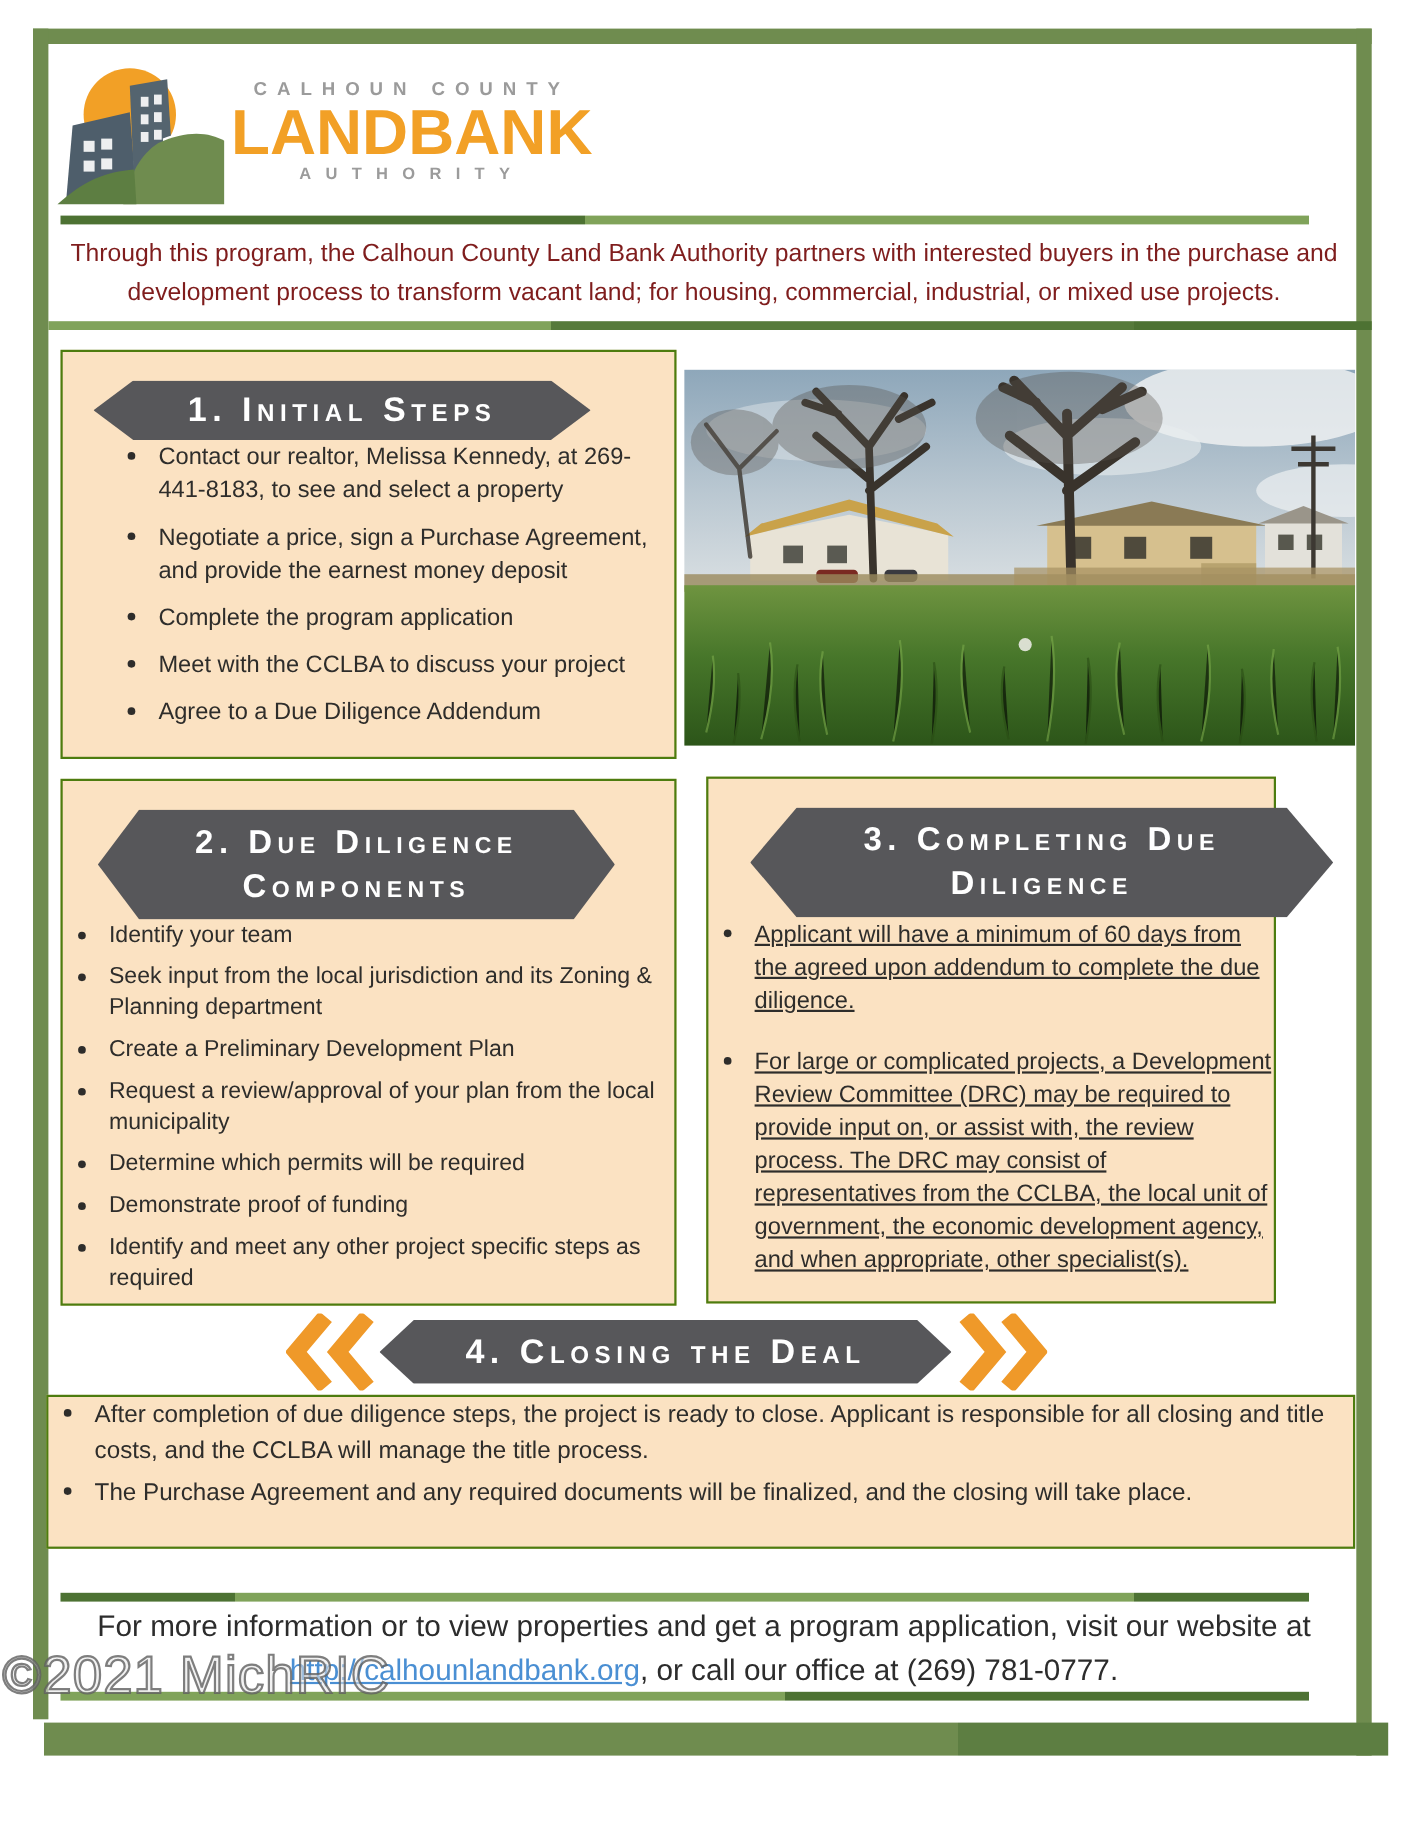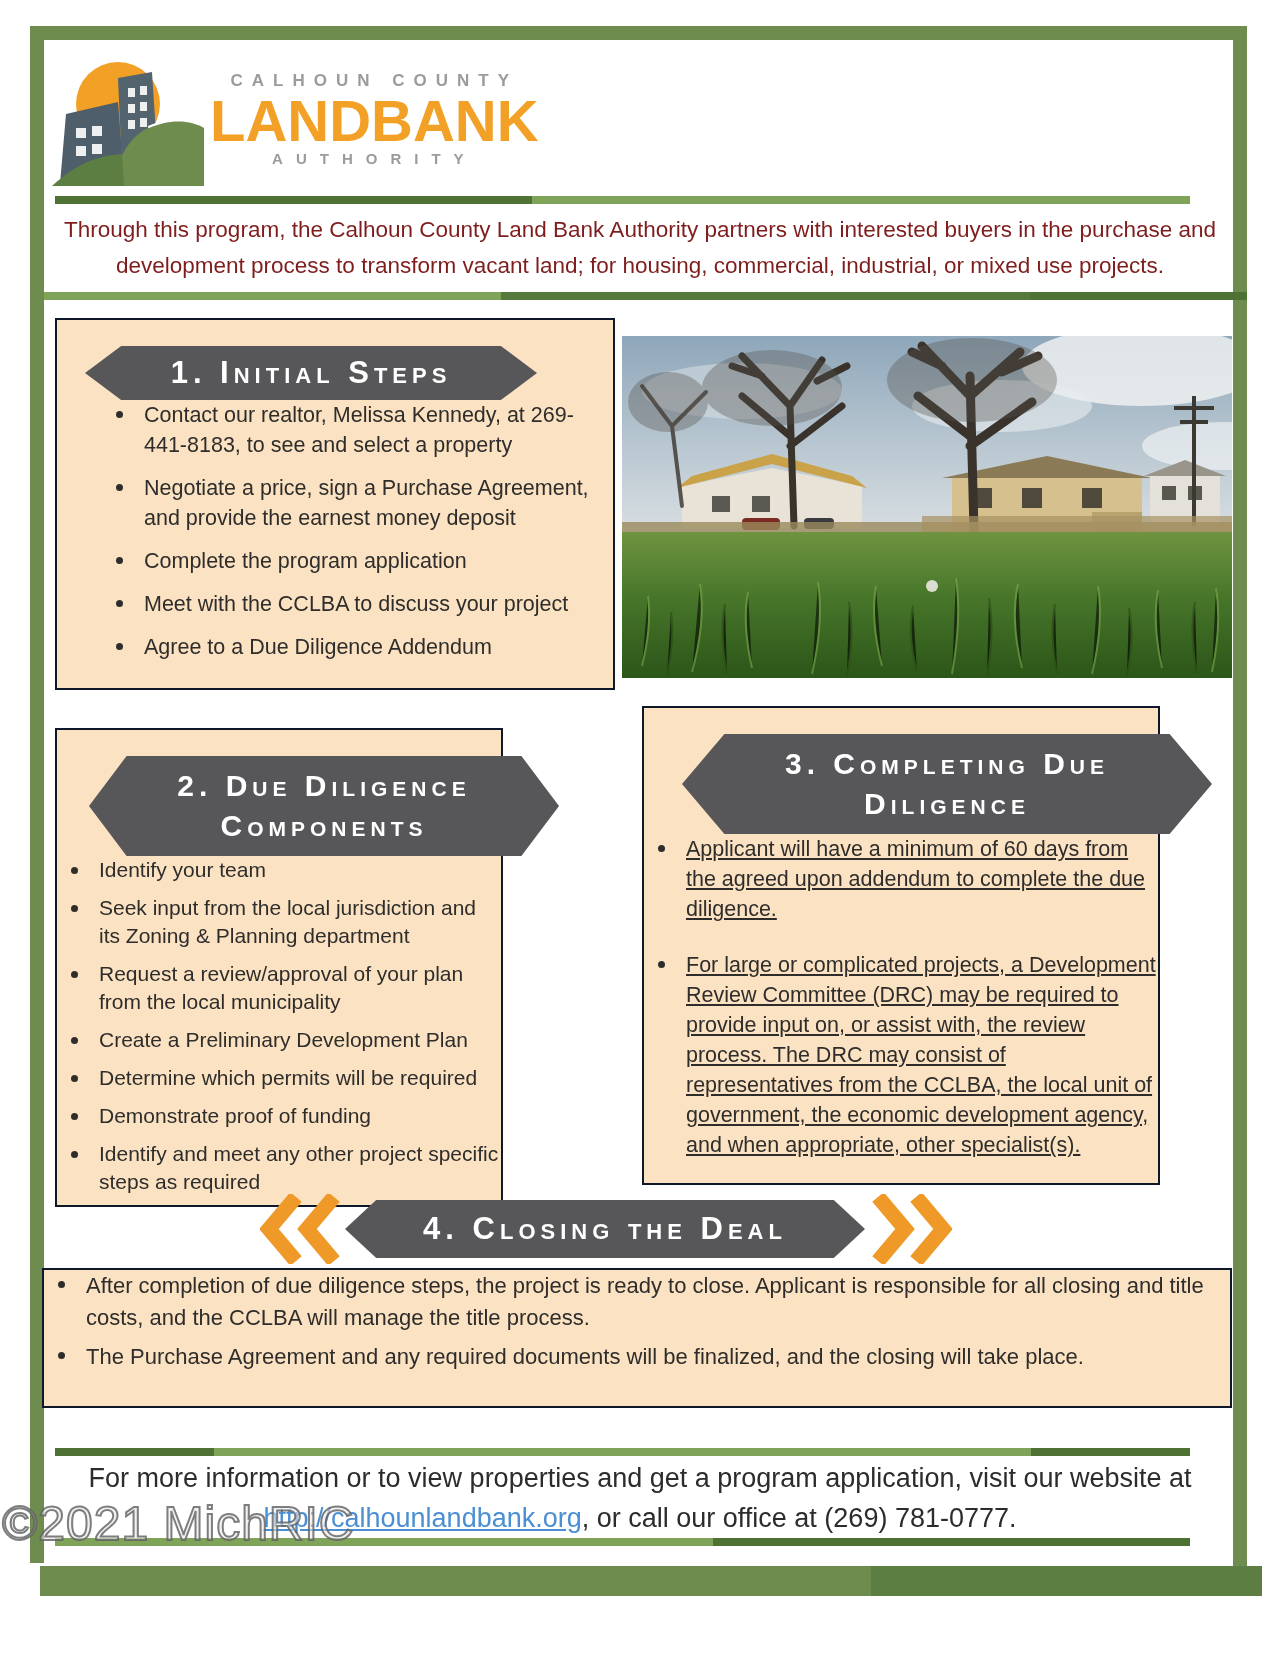--- a/index.html
+++ b/index.html
@@ -35,23 +35,23 @@
     position:absolute;left:575px;top:84px;width:625px;text-align:center;
     font-variant:small-caps;font-weight:bold;font-size:60px;color:#55555a;letter-spacing:1px;
     white-space:nowrap;
   }
   
   .intro{
     position:absolute;left:60px;top:212px;width:1160px;text-align:center;
     font-size:22.5px;line-height:1.6;color:#7f1d1d;
   }
   
-  .panel{position:absolute;background:#fbe2c2;border:2px solid #0f172a;box-sizing:border-box;}
+  .panel{position:absolute;background:#fbe2c2;border:2px solid #4d7c0f;box-sizing:border-box;}
   .panel-s1{left:55px;top:318px;width:560px;height:372px;}
-  .panel-s2{left:55px;top:728px;width:448px;height:479px;}
+  .panel-s2{left:55px;top:708px;width:560px;height:479px;}
   .panel-s3{left:622px;top:706px;width:518px;height:479px;margin-left:20px;}
   .panel-s4{left:42px;top:1268px;width:1190px;height:140px;}
   
   .banner{
     background:#57575a;color:#ffffff;display:flex;flex-direction:column;
     align-items:center;justify-content:center;
     font-variant:small-caps;font-weight:bold;letter-spacing:5px;text-align:center;
     clip-path:polygon(8% 0,92% 0,100% 50%,92% 100%,8% 100%,0 50%);
   }
   .banner-s1{margin:26px auto 0 28px;width:452px;height:54px;font-size:31px;}
@@ -237,22 +237,22 @@
   </div>
 
   <div class="panel panel-s2">
     <div class="banner banner-2line banner-s2">
       <span>2. Due Diligence</span>
       <span>Components</span>
     </div>
     <ul class="blist list-s2">
       <li>Identify your team</li>
       <li>Seek input from the local jurisdiction and its Zoning &amp; Planning department</li>
+      <li>Create a Preliminary Development Plan</li>
       <li>Request a review/approval of your plan from the local municipality</li>
-      <li>Create a Preliminary Development Plan</li>
       <li>Determine which permits will be required</li>
       <li>Demonstrate proof of funding</li>
       <li>Identify and meet any other project specific steps as required</li>
     </ul>
   </div>
 
   <div class="panel panel-s3">
     <div class="banner banner-2line banner-s3">
       <span>3. Completing Due</span>
       <span>Diligence</span>

